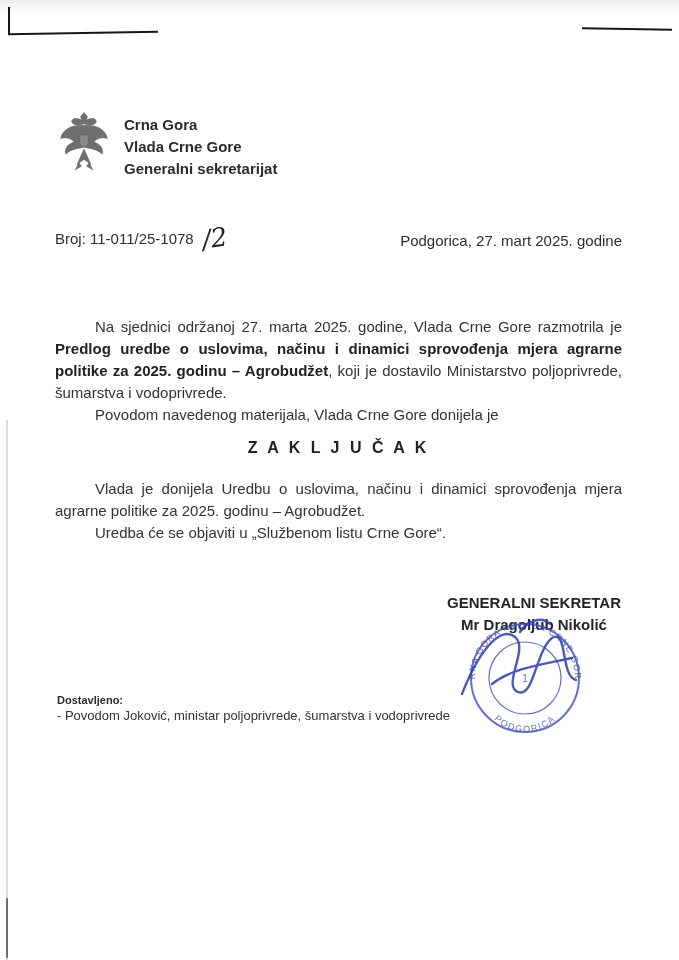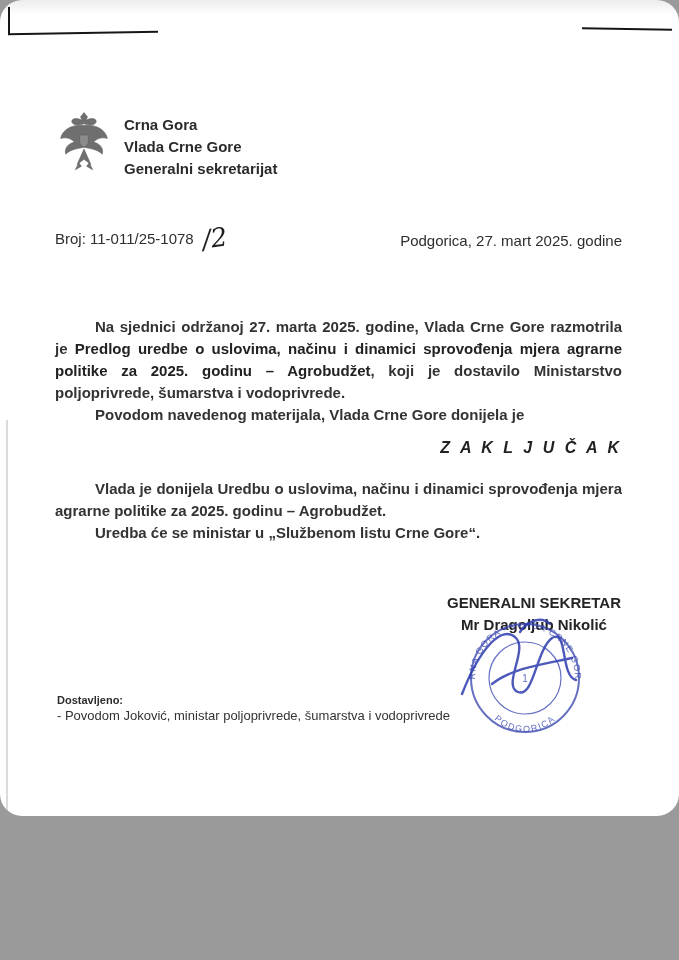--- a/index.html
+++ b/index.html
@@ -3,25 +3,24 @@
 <meta charset="utf-8">
 <style>
   html,body{margin:0;padding:0;}
   body{
     width:679px;height:960px;
     background:#9a9a9a;
     font-family:"Liberation Sans", sans-serif;
   }
   .page{
     position:relative;
-    width:679px;height:816px;
+    width:679px;height:960px;
     background:linear-gradient(#ececec, #ffffff 14px);
     overflow:hidden;
     color:#2e2e2e;
-    border-radius:22px;
   }
   
   .mark{position:absolute;background:#161616;}
   .mark.light{background:rgba(0,0,0,0.14);}
   
   .letterhead{position:absolute;left:58px;top:110px;display:flex;align-items:flex-start;}
   .coa{width:52px;height:64px;margin-right:14px;}
   .coa svg{width:100%;height:100%;}
   .org-names{padding-top:4px;}
   .org-names div{
@@ -32,25 +31,25 @@
   .doc-number{position:absolute;left:0;top:4px;font-size:15px;color:#2e2e2e;}
   .handwritten{
     display:inline-block;font-family:"DejaVu Serif", serif;font-style:italic;
     font-size:26px;line-height:20px;margin-left:8px;vertical-align:-3px;
     transform:rotate(-8deg);color:#1f1f1f;
   }
   .place-date{position:absolute;right:0;top:8px;font-size:15px;color:#2e2e2e;}
   
   .content{position:absolute;left:55px;width:567px;top:316px;}
   .content p{margin:0;font-size:15px;line-height:22px;text-align:justify;color:#333;}
-  .content p.indent{text-indent:40px;font-weight:bold;}
+  .content p.indent{text-indent:40px;}
   .content strong{color:#222;}
   .heading{
-    margin:13px 0 21px 0;text-align:right;font-size:16px;font-weight:bold;
-    letter-spacing:3px;color:#222;font-style:italic;
+    margin:13px 0 21px 0;text-align:center;font-size:16px;font-weight:bold;
+    letter-spacing:3px;color:#222;
   }
   
   .signature-block{position:absolute;right:58px;top:592px;text-align:center;}
   .signature-block div{font-weight:bold;font-size:15px;line-height:22px;color:#242424;}
   
   .stamp{position:absolute;left:432px;top:598px;width:190px;height:150px;pointer-events:none;}
   .stamp svg{width:100%;height:100%;}
   
   .delivered{position:absolute;left:57px;top:680px;}
   .delivered-label{font-weight:bold;font-size:11px;line-height:16px;color:#2c2c2c;margin-top:12px;}
@@ -98,21 +97,21 @@
       <span>Broj: 11-011/25-1078</span><span class="handwritten">/2</span>
     </div>
     <div class="place-date">Podgorica, 27. mart 2025. godine</div>
   </div>
 
   <main class="content">
     <p class="indent"><span>Na sjednici održanoj 27. marta 2025. godine, Vlada Crne Gore razmotrila je </span><strong>Predlog uredbe o uslovima, načinu i dinamici sprovođenja mjera agrarne politike za 2025. godinu – Agrobudžet</strong><span>, koji je dostavilo Ministarstvo poljoprivrede, šumarstva i vodoprivrede.</span></p>
     <p class="indent">Povodom navedenog materijala, Vlada Crne Gore donijela je</p>
     <h1 class="heading">Z A K L J U Č A K</h1>
     <p class="indent">Vlada je donijela Uredbu o uslovima, načinu i dinamici sprovođenja mjera agrarne politike za 2025. godinu – Agrobudžet.</p>
-    <p class="indent">Uredba će se ministar u „Službenom listu Crne Gore“.</p>
+    <p class="indent">Uredba će se objaviti u „Službenom listu Crne Gore“.</p>
   </main>
 
   <div class="signature-block">
     <div>GENERALNI SEKRETAR</div>
     <div>Mr Dragoljub Nikolić</div>
   </div>
 
   <div class="stamp">
     <svg viewBox="0 0 190 150" xmlns="http://www.w3.org/2000/svg">
       <defs>

